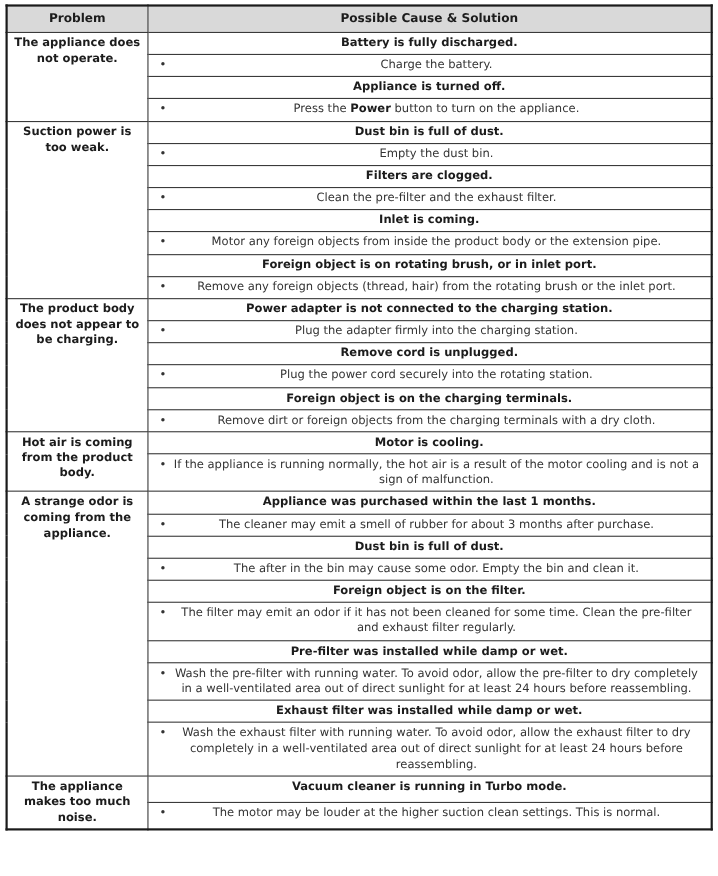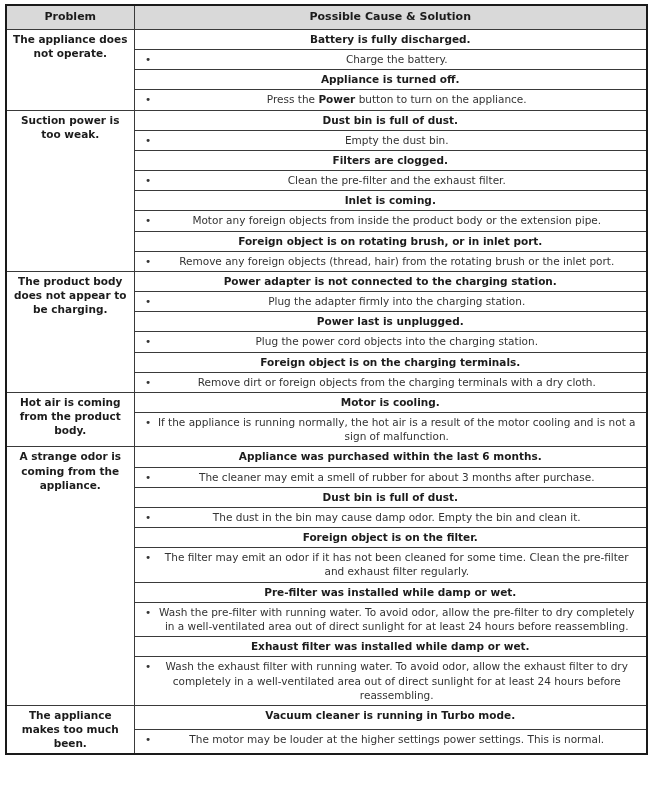--- a/index.html
+++ b/index.html
@@ -144,27 +144,27 @@
         </tr>
         <tr>
           <td class="solution-cell">
             <div class="bullet">
               <span class="b-ic">•</span>
               <span class="b-tx">Plug the adapter firmly into the charging station.</span>
             </div>
           </td>
         </tr>
         <tr>
-          <td class="cause-cell">Power last is unplugged.</td>
-        </tr>
-        <tr>
-          <td class="solution-cell">
-            <div class="bullet">
-              <span class="b-ic">•</span>
-              <span class="b-tx">Plug the power cord objects into the charging station.</span>
+          <td class="cause-cell">Remove cord is unplugged.</td>
+        </tr>
+        <tr>
+          <td class="solution-cell">
+            <div class="bullet">
+              <span class="b-ic">•</span>
+              <span class="b-tx">Plug the power cord securely into the rotating station.</span>
             </div>
           </td>
         </tr>
         <tr>
           <td class="cause-cell">Foreign object is on the charging terminals.</td>
         </tr>
         <tr>
           <td class="solution-cell">
             <div class="bullet">
               <span class="b-ic">•</span>
@@ -179,38 +179,38 @@
         <tr>
           <td class="solution-cell">
             <div class="bullet">
               <span class="b-ic">•</span>
               <span class="b-tx">If the appliance is running normally, the hot air is a result of the motor cooling and is not a sign of malfunction.</span>
             </div>
           </td>
         </tr>
         <tr>
           <td class="problem-cell" rowspan="10">A strange odor is coming from the appliance.</td>
-          <td class="cause-cell">Appliance was purchased within the last 6 months.</td>
+          <td class="cause-cell">Appliance was purchased within the last 1 months.</td>
         </tr>
         <tr>
           <td class="solution-cell">
             <div class="bullet">
               <span class="b-ic">•</span>
               <span class="b-tx">The cleaner may emit a smell of rubber for about 3 months after purchase.</span>
             </div>
           </td>
         </tr>
         <tr>
           <td class="cause-cell">Dust bin is full of dust.</td>
         </tr>
         <tr>
           <td class="solution-cell">
             <div class="bullet">
               <span class="b-ic">•</span>
-              <span class="b-tx">The dust in the bin may cause damp odor. Empty the bin and clean it.</span>
+              <span class="b-tx">The after in the bin may cause some odor. Empty the bin and clean it.</span>
             </div>
           </td>
         </tr>
         <tr>
           <td class="cause-cell">Foreign object is on the filter.</td>
         </tr>
         <tr>
           <td class="solution-cell">
             <div class="bullet">
               <span class="b-ic">•</span>
@@ -234,26 +234,26 @@
         </tr>
         <tr>
           <td class="solution-cell">
             <div class="bullet">
               <span class="b-ic">•</span>
               <span class="b-tx">Wash the exhaust filter with running water. To avoid odor, allow the exhaust filter to dry completely in a well-ventilated area out of direct sunlight for at least 24 hours before reassembling.</span>
             </div>
           </td>
         </tr>
         <tr>
-          <td class="problem-cell" rowspan="2">The appliance makes too much been.</td>
+          <td class="problem-cell" rowspan="2">The appliance makes too much noise.</td>
           <td class="cause-cell">Vacuum cleaner is running in Turbo mode.</td>
         </tr>
         <tr>
           <td class="solution-cell">
             <div class="bullet">
               <span class="b-ic">•</span>
-              <span class="b-tx">The motor may be louder at the higher settings power settings. This is normal.</span>
+              <span class="b-tx">The motor may be louder at the higher suction clean settings. This is normal.</span>
             </div>
           </td>
         </tr>
       </tbody>
   </table>
 </div>
 
 </body></html>

